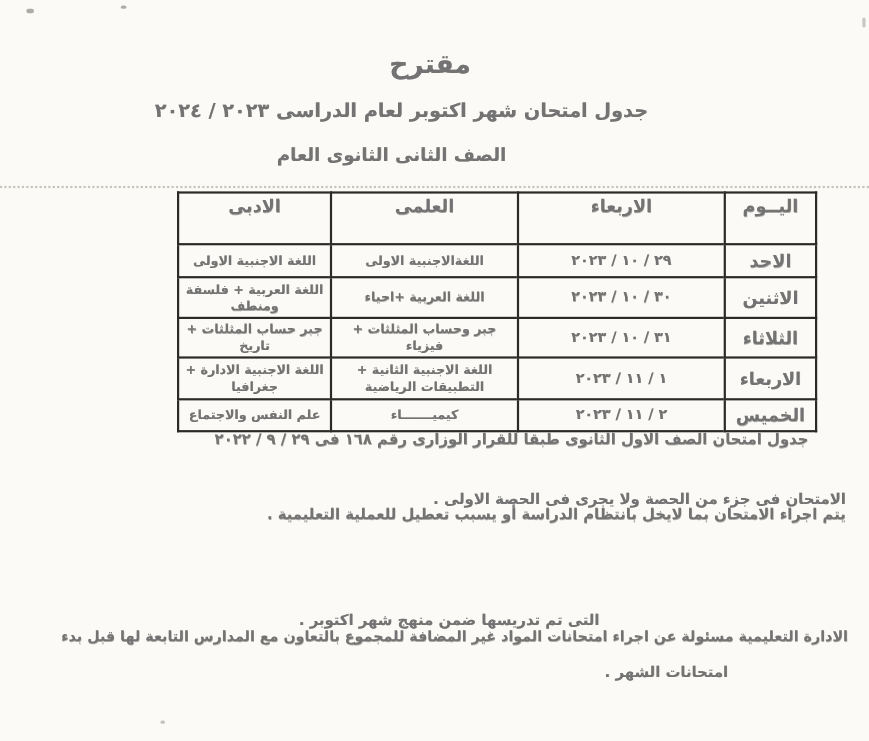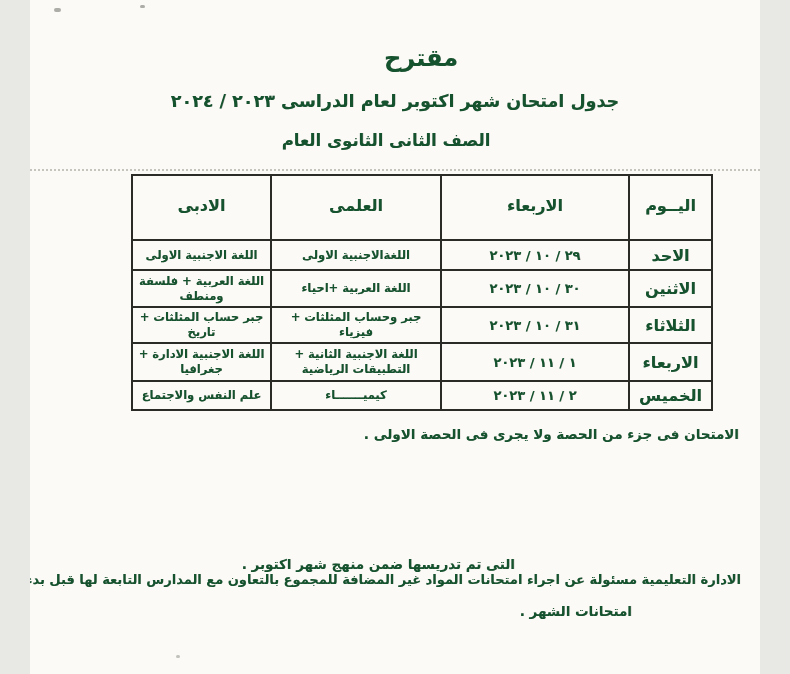--- a/index.html
+++ b/index.html
@@ -1,19 +1,19 @@
 <!DOCTYPE html>
 <html lang="ar" dir="rtl"><head>
 <meta charset="utf-8">
 <style>
   html,body { margin:0; padding:0; background:#e8e8e4; }
   .page {
-    position:relative; width:730px; height:674px; margin:0 auto;
+    position:relative; width:790px; height:674px; margin:0 auto;
     background:#fbfaf6; overflow:hidden; direction:rtl;
-    font-family:"DejaVu Sans", sans-serif; font-weight:700; color:#14532d;
+    font-family:"DejaVu Sans", sans-serif; font-weight:700; color:#737373;
     text-shadow:0.3px 0.3px 0 rgba(25,25,25,0.35);
   }
   
   .speck { position:absolute; background:#6d6d68; opacity:.55; border-radius:2px; }
   .s1 { left:24px; top:8px;  width:7px; height:4px; }
   .s2 { left:110px; top:5px; width:5px; height:3px; }
   .s3 { left:784px; top:16px; width:3px; height:9px; opacity:.35; }
   .s4 { left:146px; top:655px; width:4px; height:3px; opacity:.4; }
   .dotted { position:absolute; top:169px; left:0; width:790px; height:0;
             border-top:2px dotted #b3b2aa; opacity:.75; }
@@ -29,34 +29,34 @@
     position:absolute; top:174px; right:47px; width:580px;
     border-collapse:collapse; table-layout:fixed;
   }
   .c-day  { width:83px; }
   .c-date { width:188px; }
   .c-sci  { width:170px; }
   .c-lit  { width:139px; }
   table.exam th, table.exam td {
     border:2px solid #2a2a27; text-align:center; padding:0 2px; overflow:hidden;
   }
-  table.exam th { height:43px; vertical-align:top; padding-top:20px; font-size:16px; letter-spacing:.5px; }
+  table.exam th { height:43px; vertical-align:top; padding-top:2px; font-size:16px; letter-spacing:.5px; }
   tr.r1 td { height:28px;border-radius:13px; }
   tr.r2 td { height:35px; }
   tr.r3 td { height:34px; }
   tr.r4 td { height:36px; }
   tr.r5 td { height:27px;border-radius:14px; }
   td.day  { font-size:16px; }
   td.date { font-size:13px; letter-spacing:.5px; white-space:nowrap; }
   td.subj { font-size:11.5px; line-height:1.3; }
 
   
   .note { position:absolute; font-size:13.5px; white-space:nowrap; }
   .n1   { top:392px; right:55px;  }
-  .n2   { top:426px; right:21px;  }
+  .n2   { top:446px; right:21px;  }
   .n3   { top:460px; right:21px;  }
   .n4   { top:494px; right:23px;  }
   .n5a  { top:531px; right:19px;  font-size:13px; }
   .n5b  { top:556px; right:245px; }
   .n6a  { top:572px; right:19px;  font-size:13px; }
   .n6b  { top:603px; right:128px; }
 </style>
 </head>
 <body>
 
@@ -115,18 +115,20 @@
       </tr>
       <tr class="r5">
         <td class="day">الخميس</td>
         <td class="date">٢ / ١١ / ٢٠٢٣</td>
         <td class="subj">كيميـــــــاء</td>
         <td class="subj">علم النفس والاجتماع</td>
       </tr>
     </tbody>
   </table>
 
+  <div class="note n1">جدول امتحان الصف الاول الثانوى طبقا للقرار الوزارى رقم ١٦٨ فى ٢٩ / ٩ / ٢٠٢٢</div>
   <div class="note n2">الامتحان فى جزء من الحصة ولا يجرى فى الحصة الاولى .</div>
+  <div class="note n3">يتم اجراء الامتحان بما لايخل بانتظام الدراسة أو يسبب تعطيل للعملية التعليمية .</div>
   <div class="note n5b">التى تم تدريسها ضمن منهج شهر اكتوبر .</div>
   <div class="note n6a">الادارة التعليمية مسئولة عن اجراء امتحانات المواد غير المضافة للمجموع بالتعاون مع المدارس التابعة لها قبل بدء</div>
   <div class="note n6b">امتحانات الشهر .</div>
 
 </div>
 
 </body></html>

